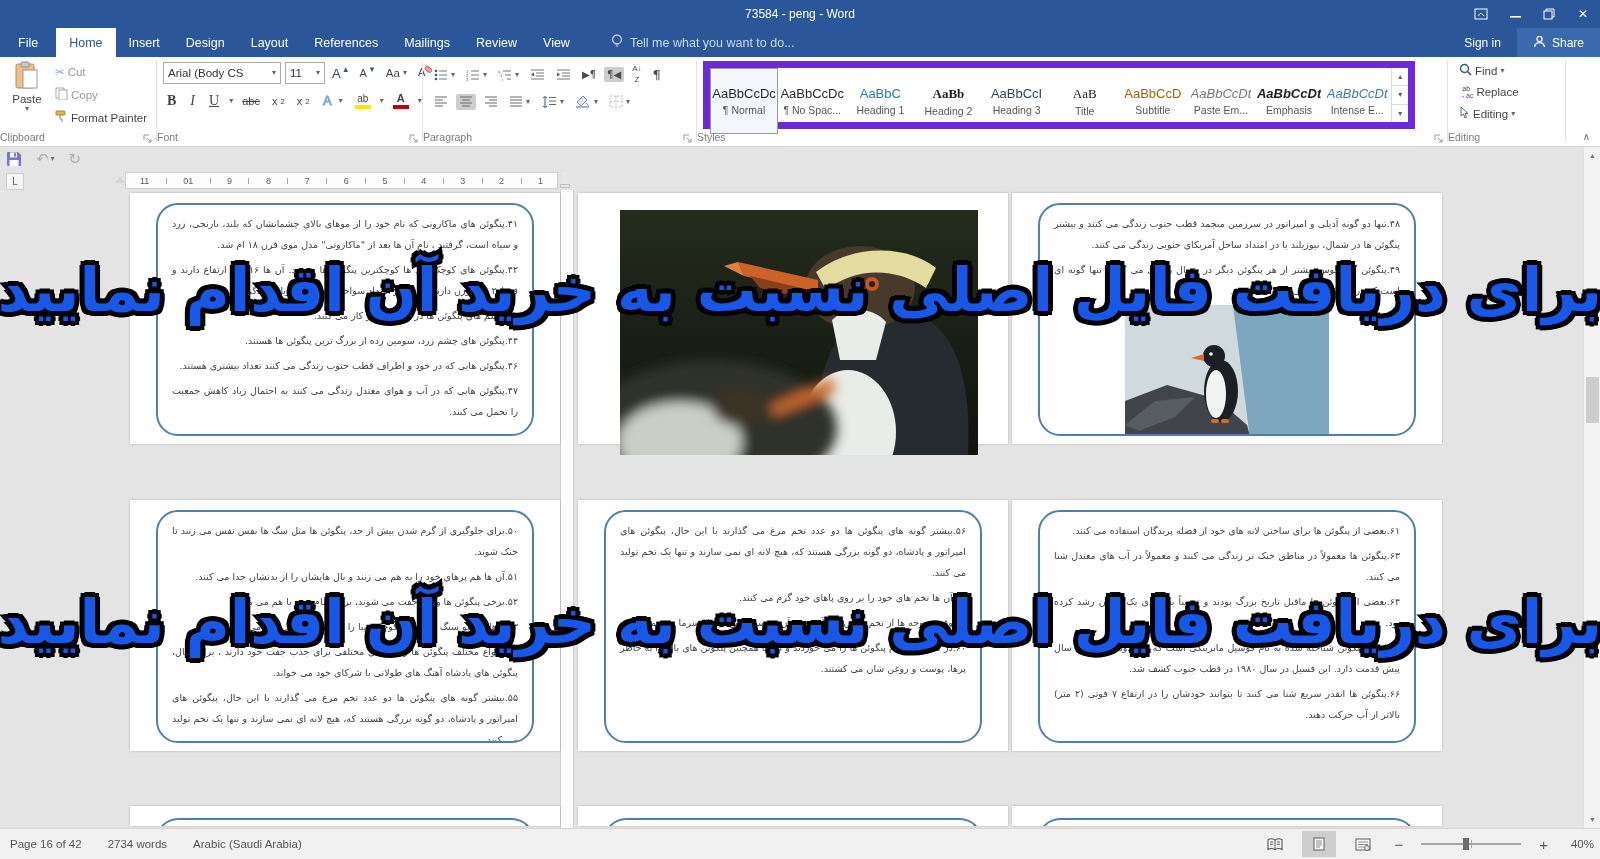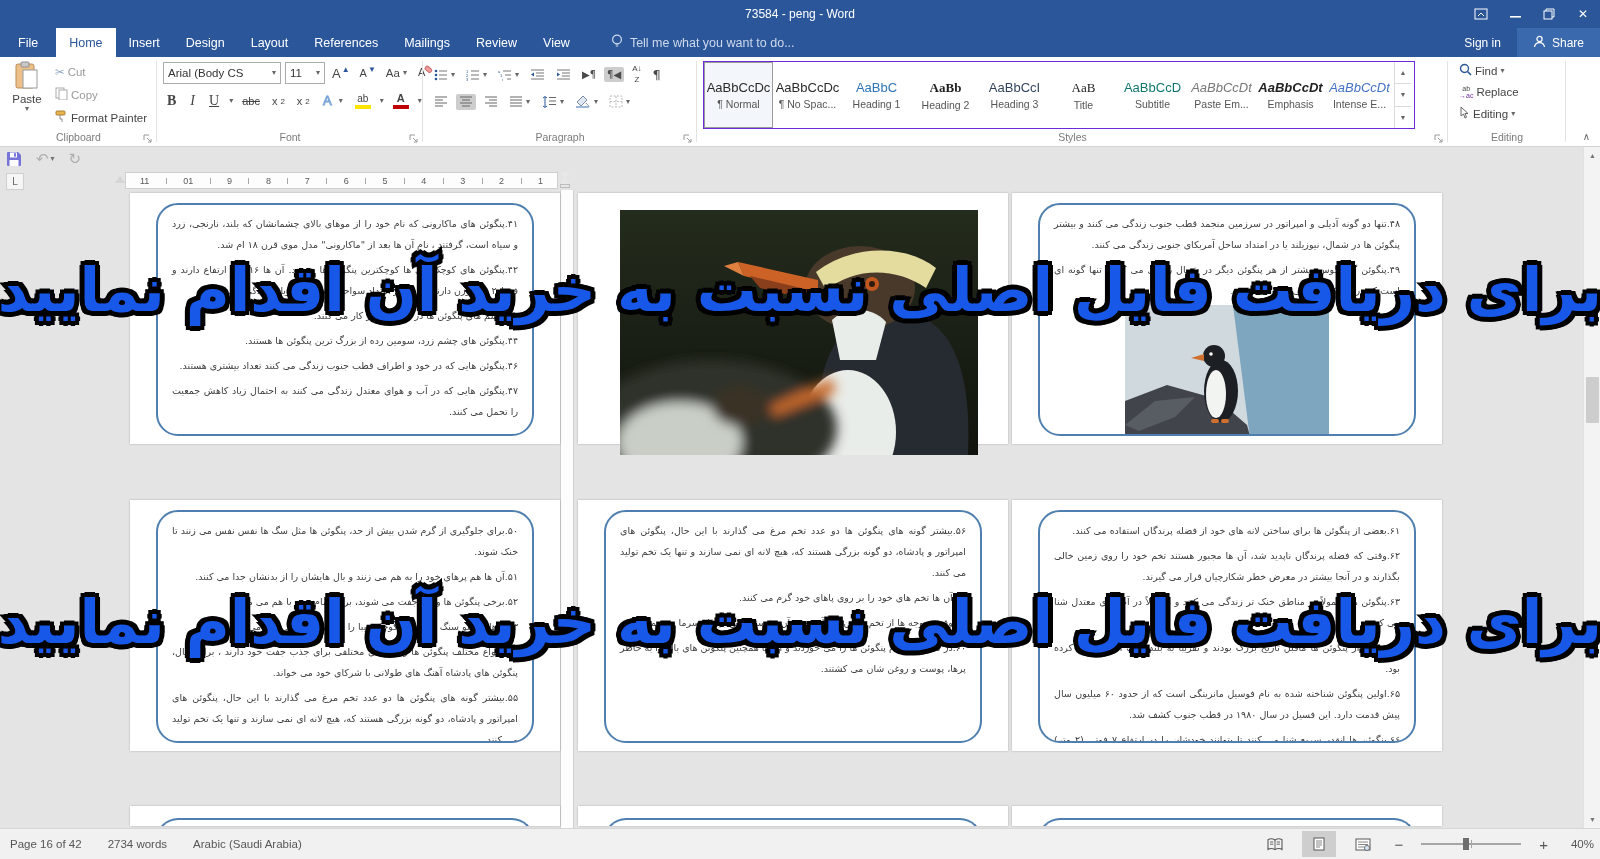--- a/index.html
+++ b/index.html
@@ -20,21 +20,21 @@
   .tab.active{background:#fff;color:#2b579a}
   .tellme{display:flex;align-items:center;gap:7px;margin-left:28px;color:#cdd9ec;font-size:12.5px}
   .tabrow-right{position:absolute;right:0;top:0;height:29px;display:flex;align-items:stretch}
   .signin{display:flex;align-items:center;padding:0 16px;font-size:12px}
   .share{display:flex;align-items:center;gap:6px;padding:0 16px;font-size:12px;background:#3a69ad}
 
   
   .ribbon{position:absolute;left:0;top:57px;width:1600px;height:90px;background:#fff;border-bottom:1px solid #d4d4d4}
   .rgroup{position:absolute;top:0;height:89px}
   .rgroup:after{content:"";position:absolute;right:0;top:4px;bottom:4px;width:1px;background:#e2e2e2}
-  .glabel{position:absolute;bottom:3px;left:0;right:0;text-align:center;font-size:10.5px;color:#7b7b7b}
+  .glabel{position:absolute;bottom:3px;left:0;right:0;font-size:10.5px;color:#7b7b7b}
   .launcher{position:absolute;bottom:3px;right:4px;width:10px;height:10px;opacity:.75}
   .rbtn{display:inline-flex;align-items:center;gap:3px;font-size:11.5px;color:#444;padding:2px 3px;border-radius:2px}
   .rbtn.active{background:#cdcdcd}
   .icn{display:inline-block;vertical-align:middle}
   .caret{font-size:8px;color:#666;line-height:1}
 
   
   .paste-big{position:absolute;left:6px;top:4px;width:42px;height:66px;display:flex;flex-direction:column;align-items:center;justify-content:flex-start;font-size:11.5px;color:#444}
   .clip-col{position:absolute;left:52px;top:6px;display:flex;flex-direction:column;gap:4px}
   .clip-col .rbtn{color:#9a9a9a}
@@ -48,33 +48,33 @@
   .ul-red{display:inline-block;width:16px;height:4px;background:#c00000;margin-top:-2px}
   .ul-yel{display:inline-block;width:16px;height:4px;background:#ffe400;margin-top:-2px}
   .stack{display:inline-flex;flex-direction:column;align-items:center;line-height:1}
 
   
   .pararow1{position:absolute;left:8px;top:6px;display:flex;align-items:center;gap:5px}
   .pararow2{position:absolute;left:8px;top:36px;display:flex;align-items:center;gap:5px}
   .pilc{font-family:"DejaVu Sans",sans-serif;font-size:13px;color:#4a4a4a}
 
   
-  .gallery{position:absolute;left:6px;top:4px;width:712px;height:68px;border:1px solid #6d28d9;background:#fff;display:flex}
+  .gallery{position:absolute;left:6px;top:4px;width:712px;height:68px;border:7px solid #6d28d9;background:#fff;display:flex}
   .stylecell{width:69px;height:66px;display:flex;flex-direction:column;align-items:center;justify-content:center;gap:3px;cursor:default}
   .stylecell .sample{font-size:13px;white-space:nowrap;overflow:hidden;max-width:66px}
   .stylecell .sname{font-size:10.5px;color:#555;white-space:nowrap;overflow:hidden;max-width:66px}
   .stylecell.sel{border:1px solid #9a9a9a;background:#f3f7fb}
   .gal-scroll{width:17px;border-left:1px solid #dcdcdc;display:flex;flex-direction:column}
   .gal-scroll div{flex:1;display:flex;align-items:center;justify-content:center;font-size:7px;color:#666;border-bottom:1px solid #dcdcdc}
   .s-normal{color:#2a2a2a}
   .s-h1{color:#2e74b5;font-size:16px}
   .s-h2{color:#1f1f1f;font-size:17px;font-family:"Liberation Serif",serif;font-weight:bold}
   .s-h3{color:#33455e;font-size:14px}
   .s-title{font-size:21px;font-family:"Liberation Serif",serif;color:#1a1a1a}
-  .s-sub{color:#0f766e}
+  .s-sub{color:#a16207}
   .s-subtle{font-style:italic;color:#777}
   .s-emph{font-style:italic;font-weight:bold;color:#222}
   .s-intense{font-style:italic;color:#4472c4}
 
   
   .editcol{position:absolute;left:8px;top:4px;display:flex;flex-direction:column;gap:3px}
 
   .collapse-btn{position:absolute;right:10px;bottom:4px;font-size:10px;color:#666}
 
   
@@ -630,21 +630,20 @@
       <p>۵۶.بیشتر گونه های پنگوئن ها دو عدد تخم مرغ می گذارند با این حال، پنگوئن های امپراتور و پادشاه، دو گونه بزرگی هستند که، هیچ لانه ای نمی سازند و تنها یک تخم تولید می کنند.</p>
       <p>۵۷.آن ها تخم های خود را بر روی پاهای خود گرم می کنند.</p>
       <p>۵۸.وقتی جوجه ها از تخم بیرون می آیند خود آن نشسته، پس باید از سرما دور بمانند.</p>
       <p>۶۰.در گذشته، مردم پنگوئن ها را می خوردند و آن ها همچنین پنگوئن های بالغ را به خاطر پرها، پوست و روغن شان می کشتند.</p>
     </div>
   </div>
 
   <div class="page" style="left:1012px;top:353px">
     <div class="card fa">
       <p>۶۱.بعضی از پنگوئن ها برای ساختن لانه های خود از فضله پرندگان استفاده می کنند.</p>
-      <p>۶۲.وقتی که فضله پرندگان ناپدید شد، آن ها مجبور هستند تخم خود را روی زمین خالی بگذارند و در آنجا بیشتر در معرض خطر شکارچیان قرار می گیرند.</p>
       <p>۶۳.پنگوئن ها معمولاً در مناطق خنک تر زندگی می کنند و معمولاً در آب های معتدل شنا می کنند.</p>
       <p>۶۴.بعضی از پنگوئن ها ماقبل تاریخ بزرگ بودند و تقریباً به بلندی یک انسان رشد کرده بود.</p>
       <p>۶۵.اولین پنگوئن شناخته شده به نام فوسیل مانرینگی است که از حدود ۶۰ میلیون سال پیش قدمت دارد. این فسیل در سال ۱۹۸۰ در قطب جنوب کشف شد.</p>
       <p>۶۶.پنگوئن ها انقدر سریع شنا می کنند تا بتوانند خودشان را در ارتفاع ۷ فوتی (۲ متر) بالاتر از آب حرکت دهند.</p>
     </div>
   </div>
 
   <div class="partial-page" style="left:130px">
       <div class="partial-card"></div>
     </div>

